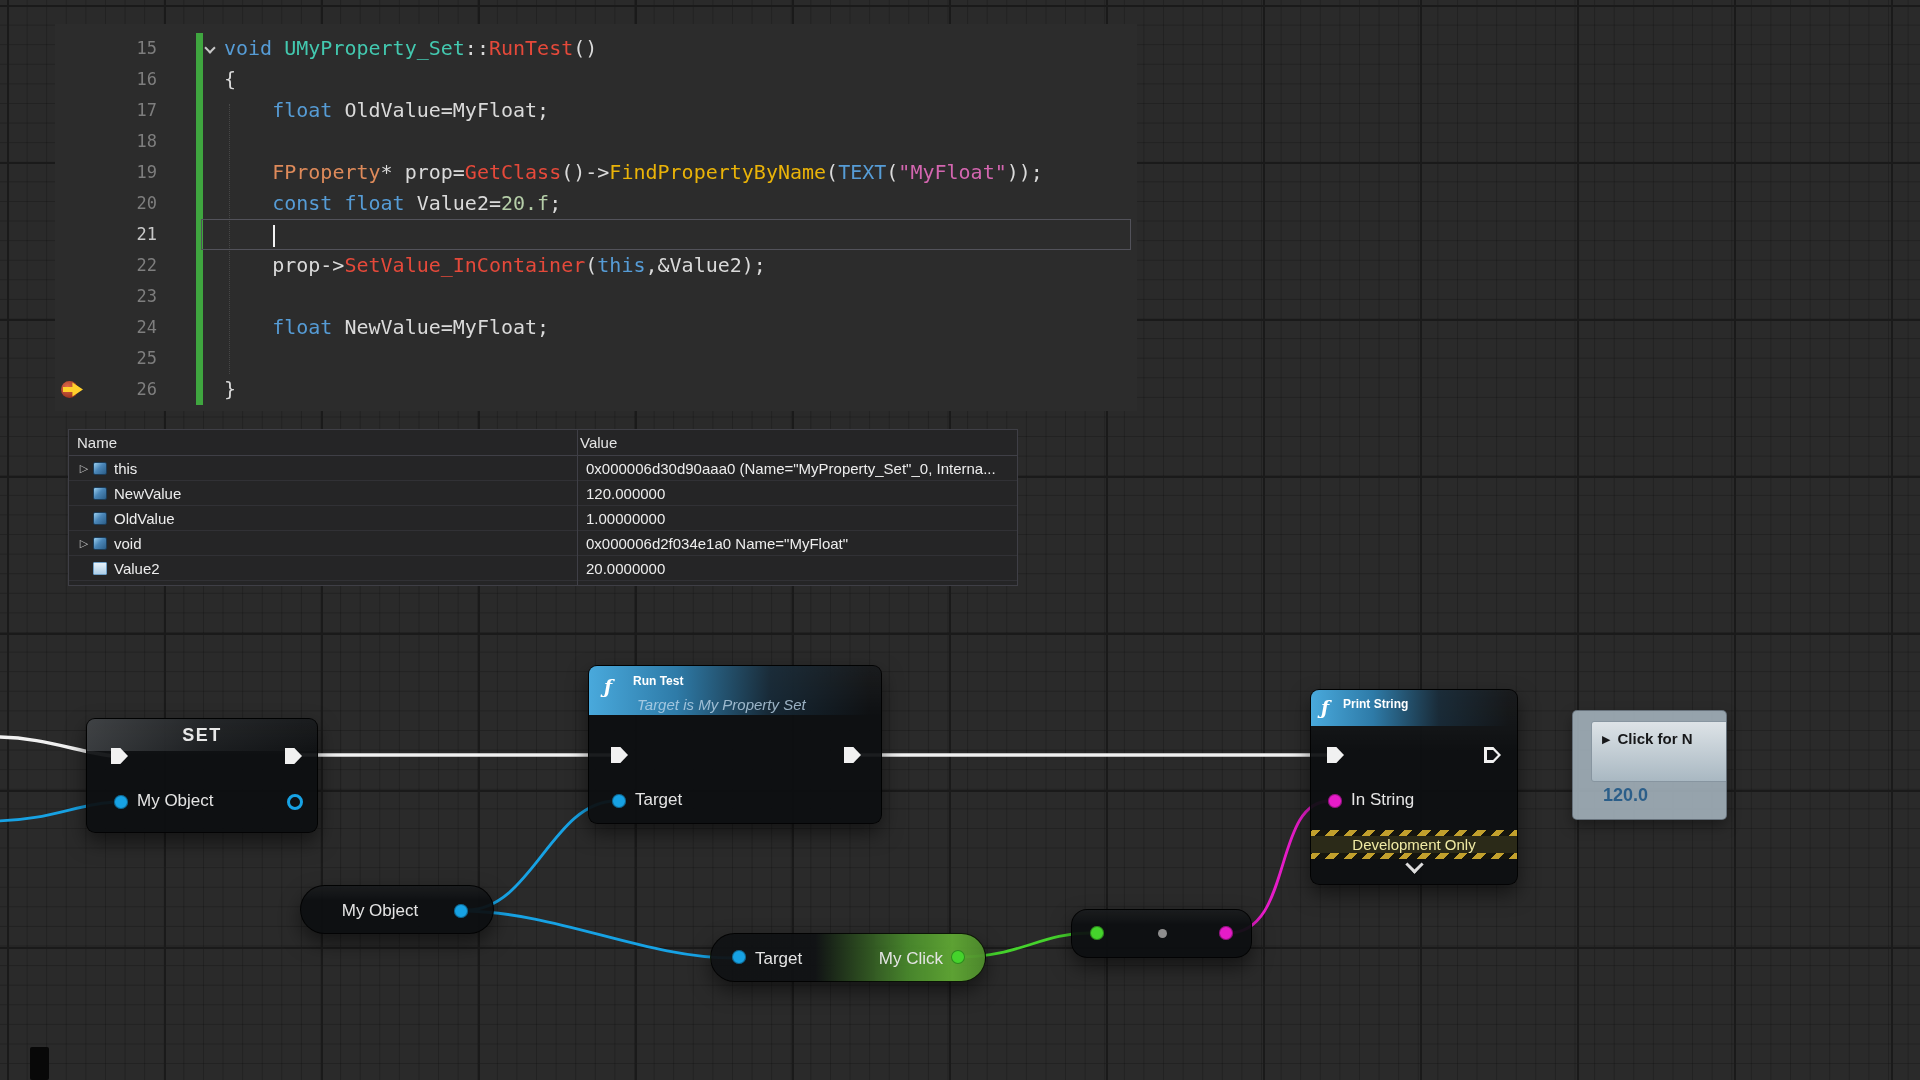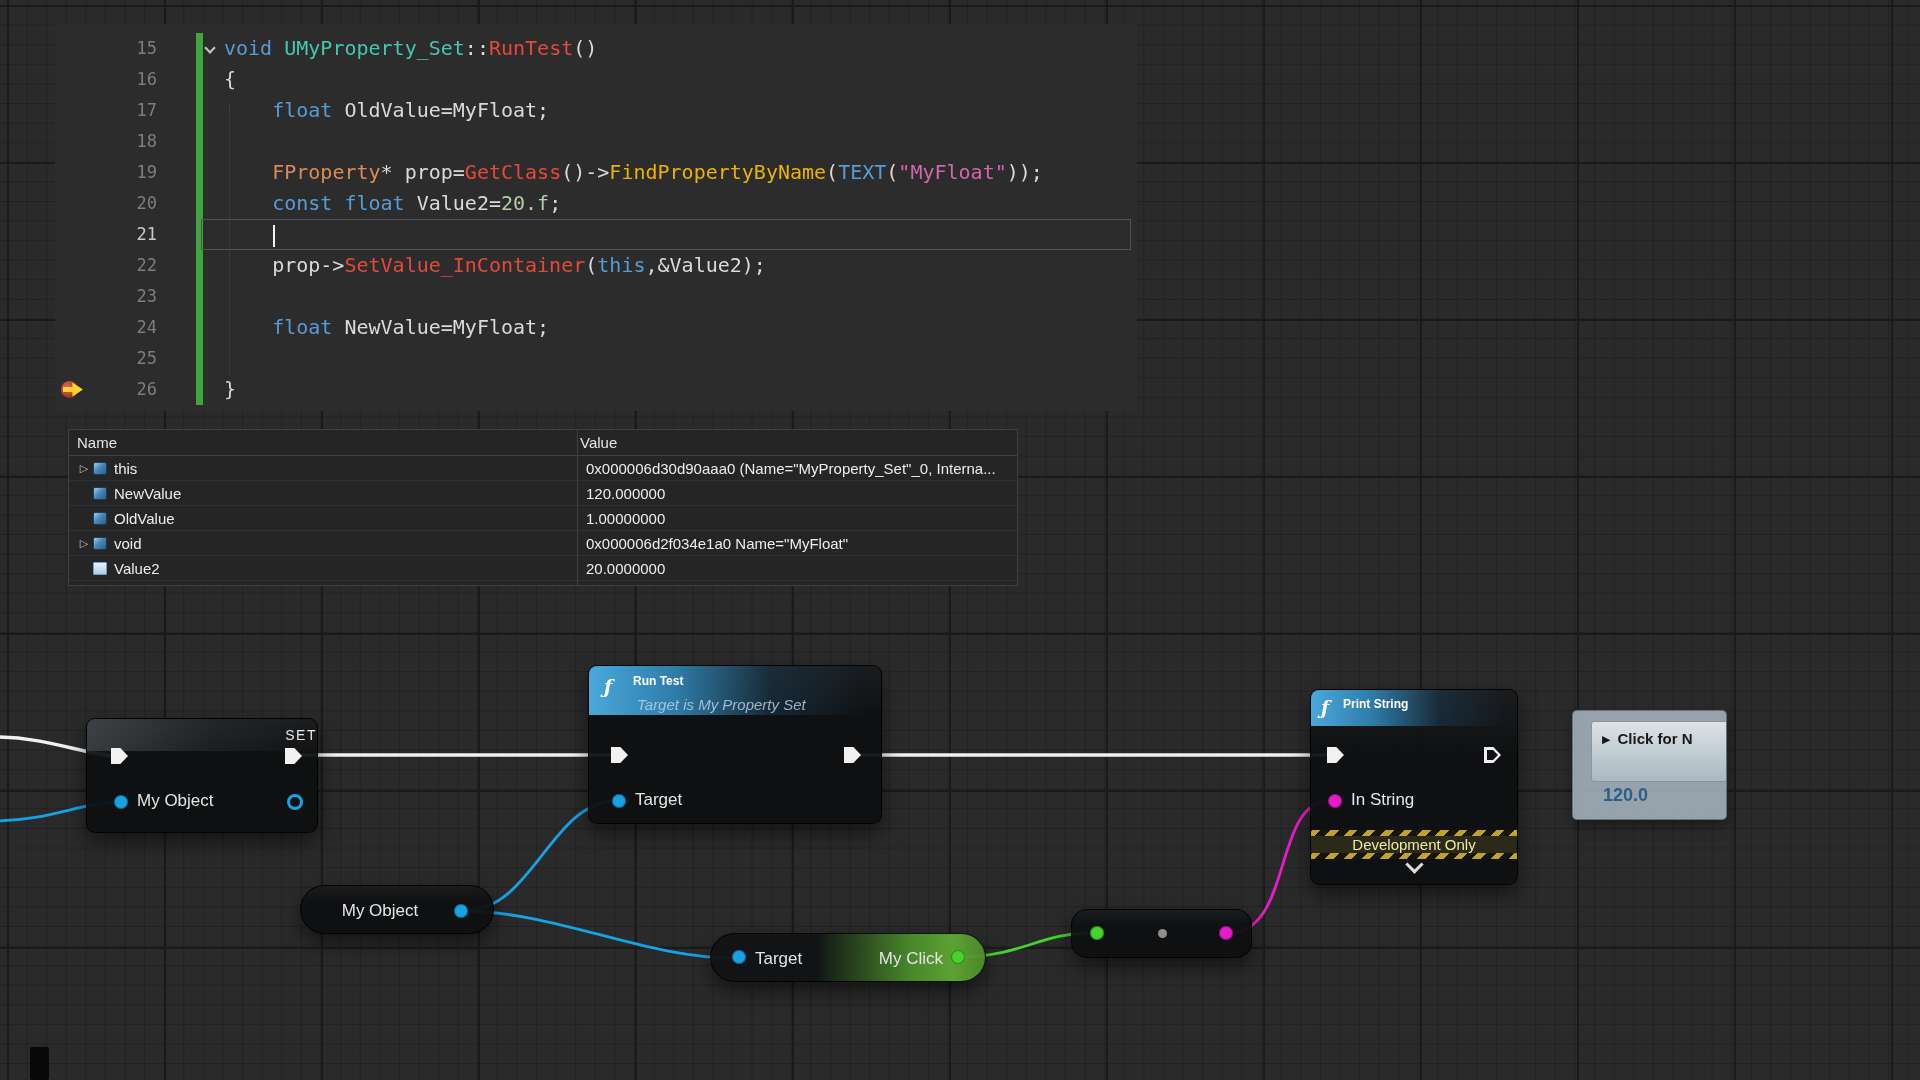--- a/index.html
+++ b/index.html
@@ -21,21 +21,21 @@
   
   .node{position:absolute;z-index:2;
     background:linear-gradient(rgba(255,255,255,0.05),rgba(255,255,255,0) 32%),rgba(13,15,17,0.94);
     border:1px solid rgba(0,0,0,0.85);border-radius:9px;
     box-shadow:0 9px 20px rgba(0,0,0,0.5)}
   .pill{border-radius:25px}
   .fnhead{position:absolute;left:0;top:0;right:0;border-radius:8px 8px 0 0;
     background:linear-gradient(90deg,#49A9DC 0%,#2E7BA8 30%,rgba(28,58,80,0.55) 62%,rgba(15,18,22,0.05) 96%)}
   .sethead{position:absolute;left:0;top:0;right:0;height:32px;border-radius:8px 8px 0 0;
     background:linear-gradient(90deg,rgba(120,124,128,0.40),rgba(70,74,78,0.22) 55%,rgba(30,32,34,0.08))}
-  .settitle{display:block;text-align:right;line-height:32px;font-size:14px;font-weight:normal;
+  .settitle{display:block;text-align:center;line-height:32px;font-size:18px;font-weight:bold;
     letter-spacing:1.5px;color:#E8E8E8}
   .fnicon{position:absolute;font-family:"DejaVu Serif",serif;font-style:italic;font-weight:bold;color:#FFF;font-size:19px}
   .ntitle{position:absolute;font-weight:bold;color:#FFF;font-size:12px;white-space:nowrap}
   .nsub{position:absolute;font-style:italic;color:rgba(192,216,236,0.78);font-size:15px;white-space:nowrap}
   .pinlabel{position:absolute;color:#E4E4E4;font-size:17px;white-space:nowrap}
 
   .execpin{position:absolute;width:17px;height:16px;clip-path:polygon(0 0,55% 0,100% 50%,55% 100%,0 100%)}
   .execpin.hollow::after{content:"";position:absolute;left:3px;top:3px;width:11px;height:10px;
     clip-path:polygon(0 0,55% 0,100% 50%,55% 100%,0 100%);background:#101215}
   .dpin{position:absolute;width:14px;height:14px;border-radius:50%;box-shadow:inset 0 0 0 1px rgba(0,0,0,0.35)}

